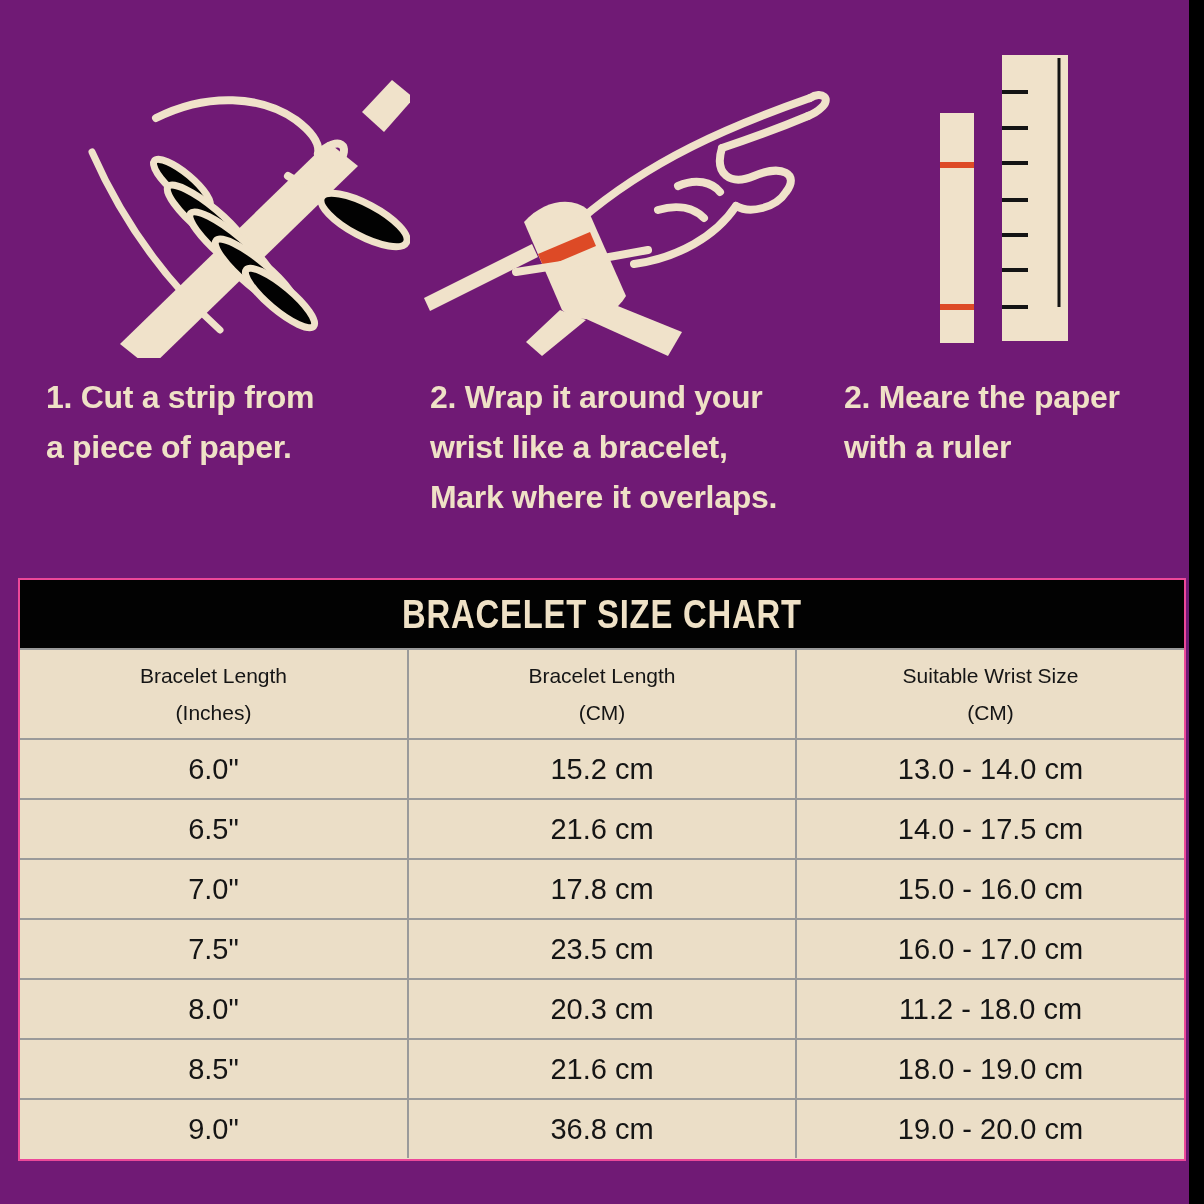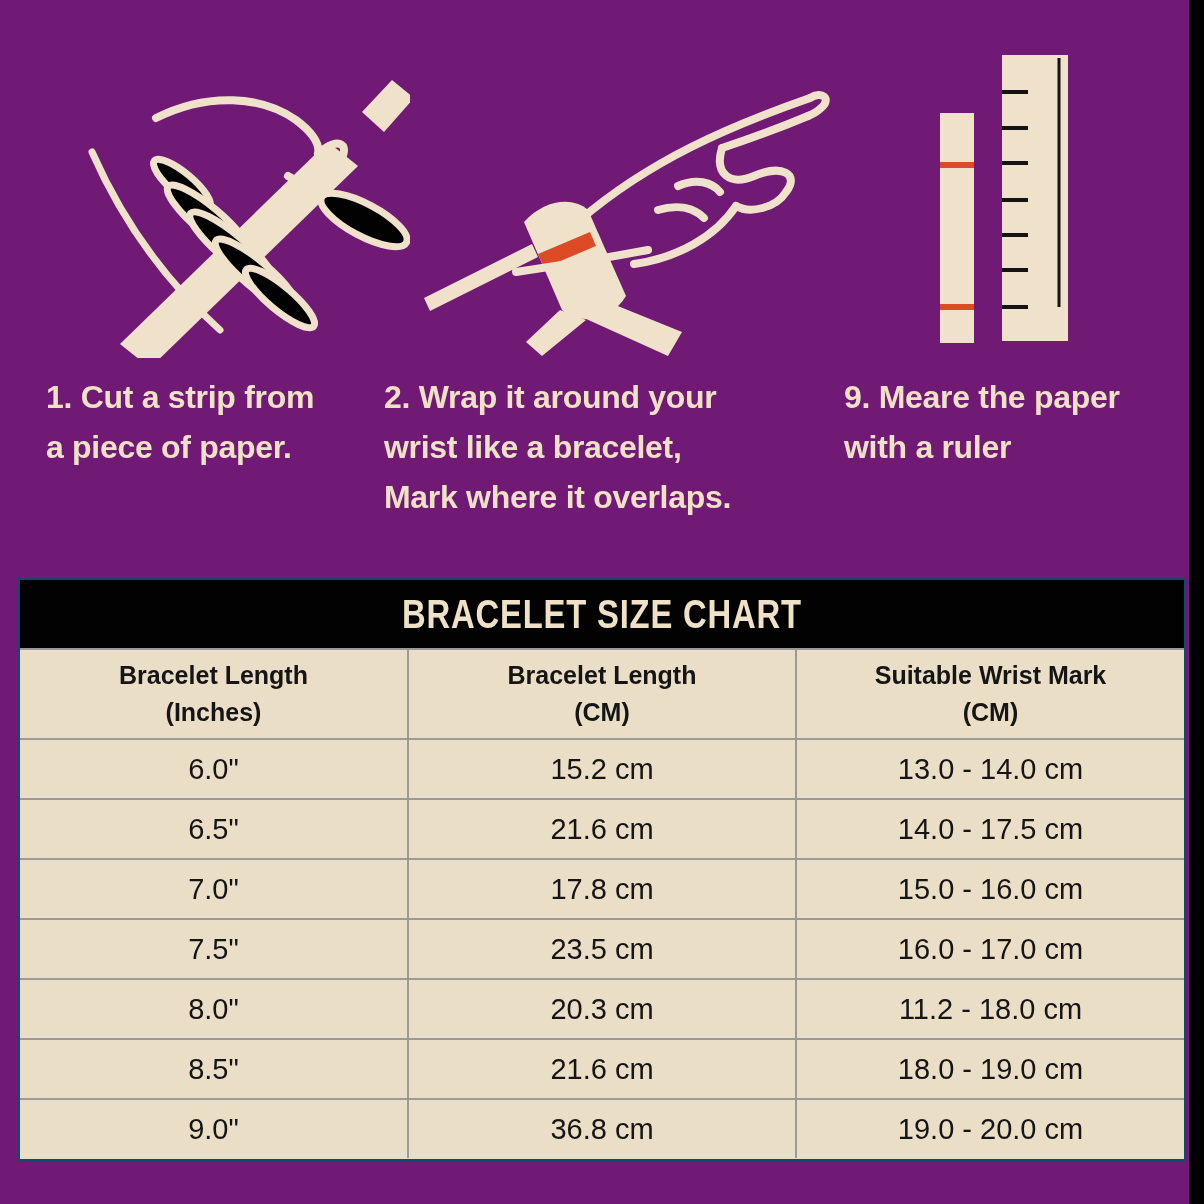--- a/index.html
+++ b/index.html
@@ -14,36 +14,36 @@
   .cream-fill{fill:#F0E2CA;}
   .capsule{fill:#020202;stroke:#F0E2CA;stroke-width:7;}
   .red-fill{fill:#DD4A26;}
   .tick{stroke:#141414;stroke-width:4;}
   .caption{
     position:absolute;color:#EFE1C6;font-size:32px;line-height:50px;
     font-weight:600;letter-spacing:-0.3px;white-space:pre-line;
   }
   .size-table{
     position:absolute;left:18px;top:578px;width:1168px;height:583px;
-    border:2px solid #0c4a6e;background:#EBDEC7;box-sizing:border-box;
+    border:2px solid #ec4899;background:#EBDEC7;box-sizing:border-box;
   }
   .table-title{
     height:70px;background:#020202;display:flex;align-items:center;justify-content:center;
     color:#EFE1C6;border-bottom:2px solid #9A9A9A;box-sizing:border-box;
   }
   .table-title span{
     font-size:40px;font-weight:600;letter-spacing:1px;transform:scaleX(0.82);
     white-space:nowrap;
   }
   table.chart{width:100%;border-collapse:collapse;table-layout:fixed;}
   table.chart th, table.chart td{
     border:2px solid #9A9A9A;background:#EBDEC7;color:#151515;text-align:center;
     vertical-align:middle;padding:0;
   }
-  table.chart th{height:88px;font-size:25px;font-weight:700;line-height:37px;white-space:pre-line;}
+  table.chart th{height:88px;font-size:21px;font-weight:400;line-height:37px;white-space:pre-line;}
   table.chart td{height:58px;font-size:29px;font-weight:500;}
   table.chart tr:first-child th{border-top:none;}
   table.chart th:first-child, table.chart td:first-child{border-left:none;}
   table.chart th:last-child, table.chart td:last-child{border-right:none;}
   table.chart tr:last-child td{border-bottom:none;}
 </style>
 </head>
 <body>
 
 <div class="stage">
@@ -107,38 +107,38 @@
       <line class="tick" x1="66" y1="147" x2="92" y2="147"></line>
       <line class="tick" x1="66" y1="182" x2="92" y2="182"></line>
       <line class="tick" x1="66" y1="217" x2="92" y2="217"></line>
       <line class="tick" x1="66" y1="254" x2="92" y2="254"></line>
       <line x1="123" y1="5" x2="123" y2="254" stroke="#141414" stroke-width="3"></line>
     </svg>
   </div>
 
   <div class="caption" style="left:46px;top:372px;width:350px;">1. Cut a strip from
 a piece of paper.</div>
-  <div class="caption" style="left:384px;top:372px;width:420px;">2. Wrap it around your
+  <div class="caption" style="left:430px;top:372px;width:420px;">2. Wrap it around your
 wrist like a bracelet,
 Mark where it overlaps.</div>
-  <div class="caption" style="left:844px;top:372px;width:350px;">9. Meare the paper
+  <div class="caption" style="left:844px;top:372px;width:350px;">2. Meare the paper
 with a ruler</div>
 
   <div class="size-table">
     <div class="table-title">
       <span>BRACELET SIZE CHART</span>
     </div>
     <table class="chart">
       <thead>
         <tr>
           <th>Bracelet Length
 (Inches)</th>
           <th>Bracelet Length
 (CM)</th>
-          <th>Suitable Wrist Mark
+          <th>Suitable Wrist Size
 (CM)</th>
         </tr>
       </thead>
       <tbody>
         <tr>
           <td>6.0"</td>
           <td>15.2 cm</td>
           <td>13.0 - 14.0 cm</td>
         </tr>
         <tr>

